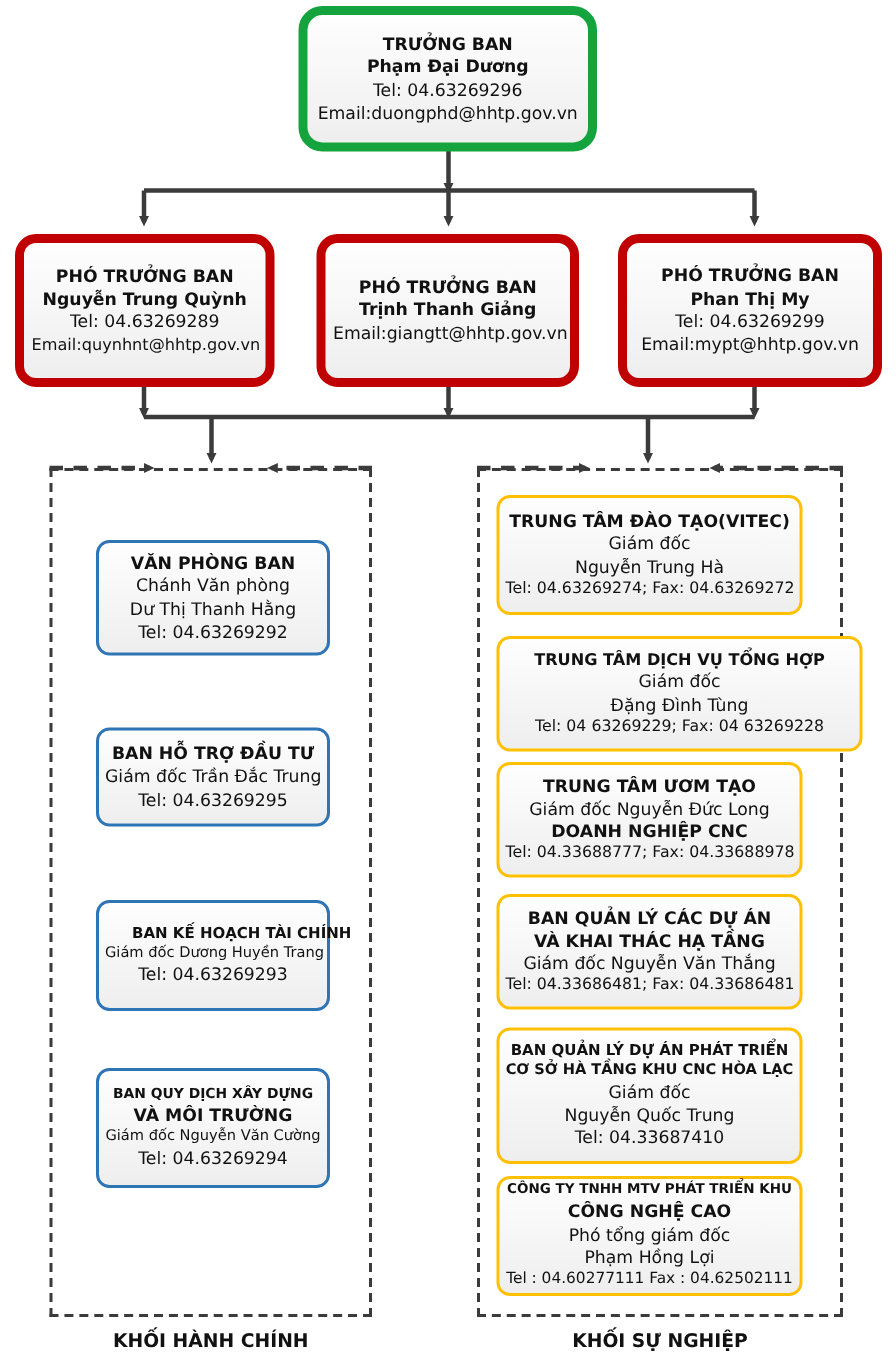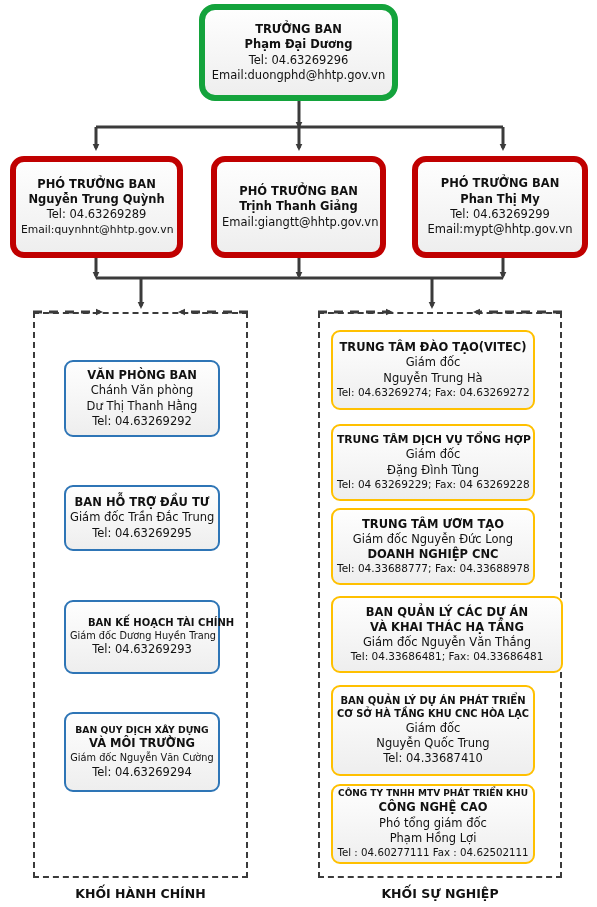--- a/index.html
+++ b/index.html
@@ -166,33 +166,33 @@
       <span class="ln" style="font-size: 9.75px;">Giám đốc Nguyễn Văn Cường</span>
       <span class="ln">Tel: 04.63269294</span>
     </div>
 
   <div class="node n-yellow" style="left:331px;top:330px;width:204px;height:80px;">
       <span class="ln b">TRUNG TÂM ĐÀO TẠO(VITEC)</span>
       <span class="ln">Giám đốc</span>
       <span class="ln">Nguyễn Trung Hà</span>
       <span class="ln" style="font-size: 10.5px;">Tel:  04.63269274; Fax: 04.63269272</span>
     </div>
-  <div class="node n-yellow" style="left:331px;top:424px;width:204px;height:77px;">
+  <div class="node n-yellow" style="left:331px;top:424px;width:244px;height:77px;">
       <span class="ln b" style="font-size: 10.75px;">TRUNG TÂM DỊCH VỤ TỔNG HỢP</span>
       <span class="ln">Giám đốc</span>
       <span class="ln">Đặng Đình Tùng</span>
       <span class="ln" style="font-size: 10.5px;">Tel: 04 63269229; Fax: 04 63269228</span>
     </div>
   <div class="node n-yellow" style="left:331px;top:508px;width:204px;height:77px;">
       <span class="ln b">TRUNG TÂM ƯƠM TẠO</span>
       <span class="ln">Giám đốc Nguyễn Đức Long</span>
       <span class="ln b">DOANH NGHIỆP CNC</span>
       <span class="ln" style="font-size: 10.5px;">Tel:  04.33688777; Fax: 04.33688978</span>
     </div>
-  <div class="node n-yellow" style="left:331px;top:596px;width:232px;height:77px;">
+  <div class="node n-yellow" style="left:331px;top:596px;width:204px;height:77px;">
       <span class="ln b">BAN QUẢN LÝ CÁC DỰ ÁN</span>
       <span class="ln b">VÀ KHAI THÁC HẠ TẦNG</span>
       <span class="ln">Giám đốc Nguyễn Văn Thắng</span>
       <span class="ln" style="font-size: 10.5px;">Tel: 04.33686481; Fax: 04.33686481</span>
     </div>
   <div class="node n-yellow" style="left:331px;top:685px;width:204px;height:91px;">
       <span class="ln b" style="font-size: 10px;">BAN QUẢN LÝ DỰ ÁN PHÁT TRIỂN</span>
       <span class="ln b" style="font-size: 9.75px;">CƠ SỞ HÀ TẦNG KHU CNC HÒA LẠC</span>
       <span class="ln">Giám đốc</span>
       <span class="ln">Nguyễn Quốc Trung</span>

